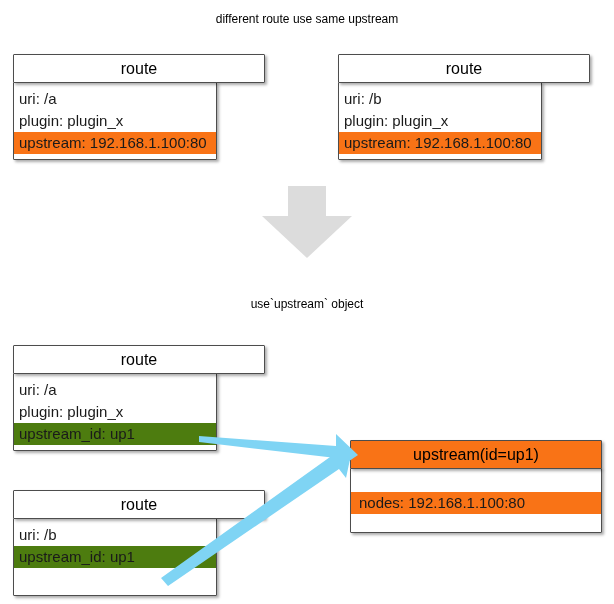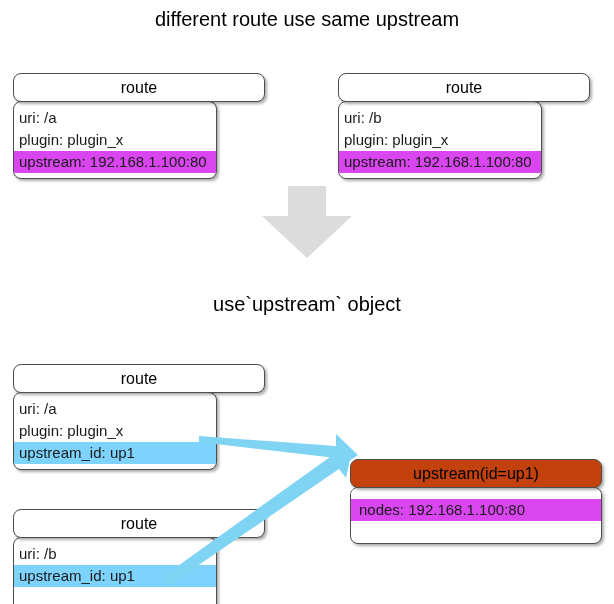--- a/index.html
+++ b/index.html
@@ -19,42 +19,41 @@
     position: absolute;
     left: 0; top: 0;
     width: 614px;
     height: 604px;
   }
 
   
   .caption {
     position: absolute;
     text-align: center;
-    font-size: 20px;
+    font-size: 12px;
     line-height: 20px;
     color: #000;
     white-space: nowrap;
   }
   #caption-top  { left: 0; top: 9px;  width: 614px; }
   #caption-mid  { left: 0; top: 294px; width: 614px; }
 
   
   .node {
     position: absolute;
   }
   .node-header,
   .node-body {
     position: absolute;
     left: 0;
     box-sizing: border-box;
     border: 1px solid #4d4d4d;
-    border-radius: 8px;
+    border-radius: 1px;
     background: #ffffff;
     box-shadow: 2px 2px 3px rgba(0,0,0,0.33);
-    margin-top: 19px;
   }
   .node-header {
     top: 0;
     display: flex;
     align-items: center;
     justify-content: center;
     font-size: 16px;
     z-index: 2;
   }
   .node-body {
@@ -63,35 +62,35 @@
     overflow: hidden;
   }
   .node-body .row {
     font-size: 15px;
     line-height: 22px;
     height: 22px;
     padding: 0 0 0 5px;
     white-space: nowrap;
     color: #1a1a1a;
   }
-  .row.pink { background: #d946ef; }
-  .row.blue { background: #7dd3fc; }
+  .row.pink { background: #f97316; }
+  .row.blue { background: #4d7c0f; }
   .row.pad  { background: #ffffff; }
 
-  .node-header.blue-head { background: #c2410c; }
+  .node-header.blue-head { background: #f97316; }
 
   
   .route { width: 252px; }
   .route .node-header { width: 252px; height: 29px; }
   .route .node-body   { width: 204px; height: 78px; top: 28px; padding-top: 5px; }
 
   
   #node-upstream { left: 350px; top: 440px; width: 252px; }
   #node-upstream .node-header { width: 252px; height: 29px; }
-  #node-upstream .node-body   { width: 252px; height: 57px; top: 28px; padding-top: 0; }
+  #node-upstream .node-body   { width: 252px; height: 65px; top: 28px; padding-top: 12px; }
   #node-upstream .node-body .row { line-height: 22px; height: 22px; padding-left: 8px; font-size: 15px; }
   #node-upstream .node-body .row.pad { height: 11px; line-height: 11px; }
 
   
   #node-route-a1 { left: 13px;  top: 54px;  }
   #node-route-b1 { left: 338px; top: 54px;  }
   #node-route-a2 { left: 13px;  top: 345px; }
   #node-route-b2 { left: 13px;  top: 490px; }
 
   

